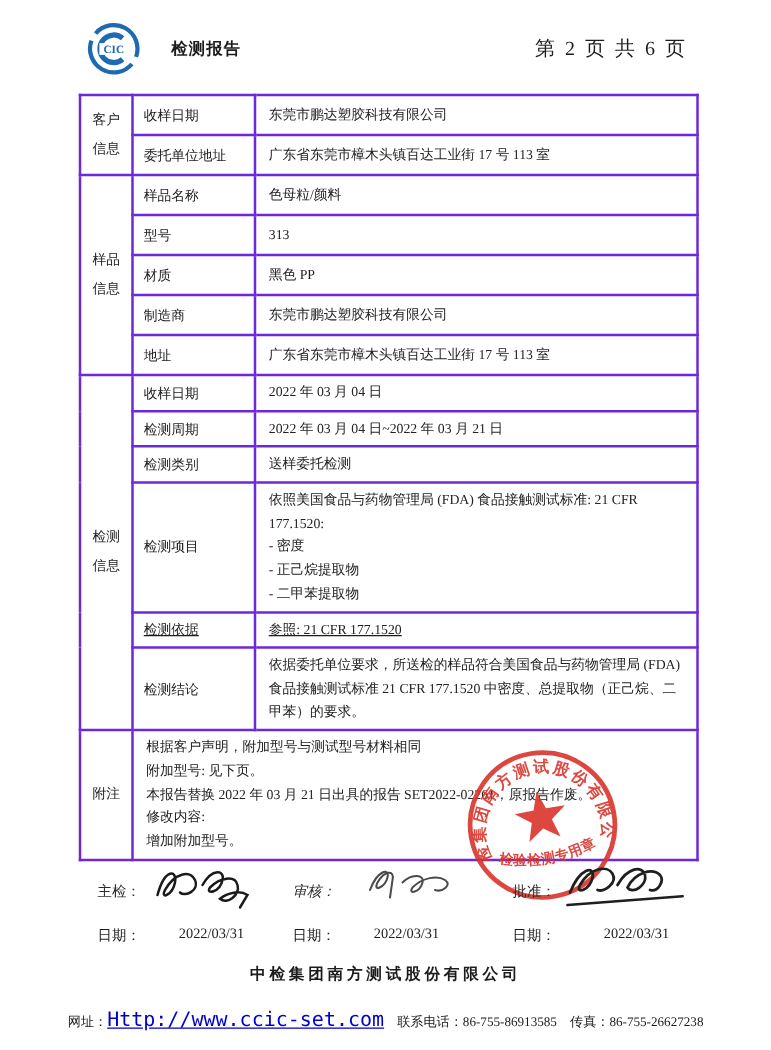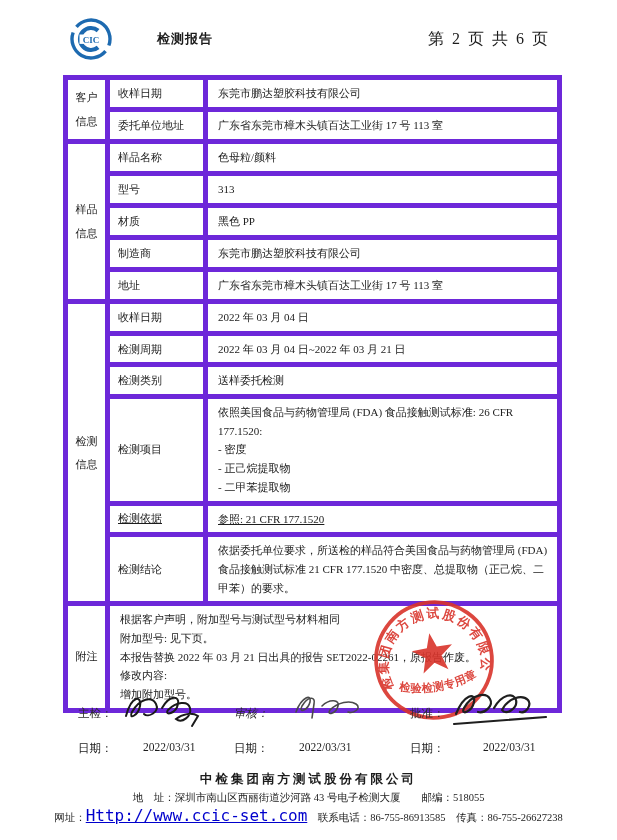--- a/index.html
+++ b/index.html
@@ -5,30 +5,30 @@
   * { margin:0; padding:0; box-sizing:border-box; }
   html,body { background:#e8e8e8; }
   .page {
     position:relative; width:617px; height:840px; margin:0 auto;
     background:#ffffff; overflow:hidden;
     font-family:"Liberation Serif","DejaVu Serif",serif; color:#1c1c1c;
   }
 
   
   .header { position:absolute; top:16px; left:63px; right:67px; height:46px;
-            display:flex; align-items:center; }
+            display:flex; align-items:center;gap:14px; }
   .logo { width:56px; height:44px; flex:0 0 auto; }
-  .doc-title { margin-left:38px; font-size:13px; font-weight:bold; letter-spacing:1px; }
+  .doc-title { margin-left:4px; font-size:13px; font-weight:bold; letter-spacing:1px; }
   .report-no { margin-left:42px; font-size:12px; font-weight:bold; }
   .page-info { margin-left:auto; font-size:16px; font-weight:normal; letter-spacing:2px; }
 
   
   table.report { position:absolute; left:63px; top:75px; width:494px;
                  border-collapse:collapse; table-layout:fixed; }
-  table.report td { border:5px solid #6d28d9; font-size:11px; vertical-align:middle;
+  table.report td { border:2px solid #6d28d9; font-size:11px; vertical-align:middle;
                     color:#222; }
   td.sec { text-align:center; white-space:pre-line; line-height:2.1; font-weight:bold;
            font-weight:normal; }
   td.lbl { padding-left:8px; }
   td.val { padding:4px 8px 4px 10px; line-height:1.7; white-space:pre-line; }
   tr.h32 { height:32px; } tr.h26 { height:26px; } tr.h90 { height:90px; }
   tr.h25 { height:25px;text-decoration:underline; } tr.h50 { height:50px; } tr.h96 { height:96px; }
 
   
   .stamp { position:absolute; left:372px; top:598px; width:124px; height:124px;
@@ -118,21 +118,21 @@
     <tr class="h26">
       <td class="lbl">检测周期</td>
       <td class="val">2022 年 03 月 04 日~2022 年 03 月 21 日</td>
     </tr>
     <tr class="h26">
       <td class="lbl">检测类别</td>
       <td class="val">送样委托检测</td>
     </tr>
     <tr class="h90">
       <td class="lbl">检测项目</td>
-      <td class="val">依照美国食品与药物管理局 (FDA) 食品接触测试标准: 26 CFR 177.1520:
+      <td class="val">依照美国食品与药物管理局 (FDA) 食品接触测试标准: 21 CFR 177.1520:
 - 密度
 - 正己烷提取物
 - 二甲苯提取物</td>
     </tr>
     <tr class="h25">
       <td class="lbl">检测依据</td>
       <td class="val">参照: 21 CFR 177.1520</td>
     </tr>
     <tr class="h50">
       <td class="lbl">检测结论</td>
@@ -185,16 +185,15 @@
   </svg>
 
   <span class="sig-date" style="left:78px;  top:741px;">日期：</span>
   <span class="sig-date" style="left:143px; top:741px;">2022/03/31</span>
   <span class="sig-date" style="left:234px; top:741px;">日期：</span>
   <span class="sig-date" style="left:299px; top:741px;">2022/03/31</span>
   <span class="sig-date" style="left:410px; top:741px;">日期：</span>
   <span class="sig-date" style="left:483px; top:741px;">2022/03/31</span>
 
   <div class="footer-company">中检集团南方测试股份有限公司</div>
-  <div class="footer-line footer-addr">地　址：深圳市南山区西丽街道沙河路 43 号电子检测大厦　　邮编：518055</div>
   <div class="footer-line footer-web"><span>网址：</span><span class="url-link">Http://www.ccic-set.com</span><span>　联系电话：86-755-86913585　传真：86-755-26627238</span></div>
 
 </div>
 
 </body></html>

